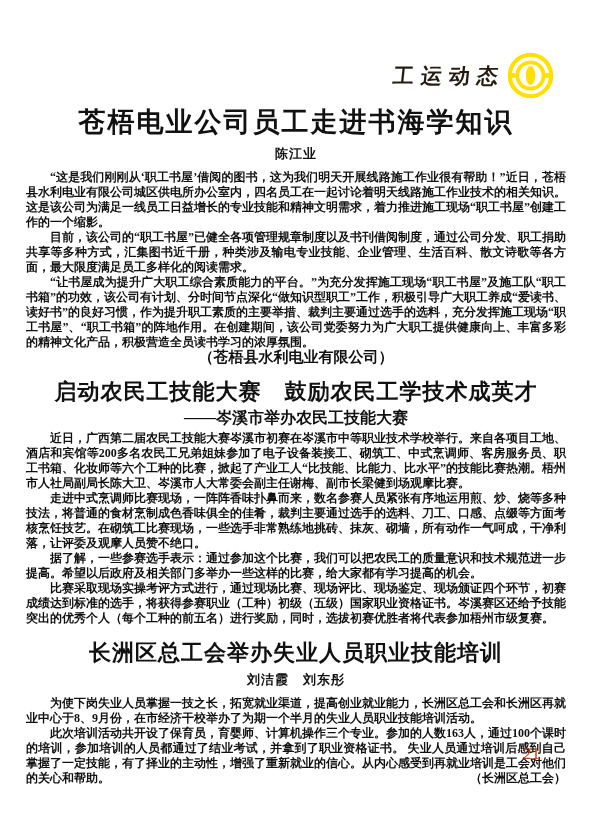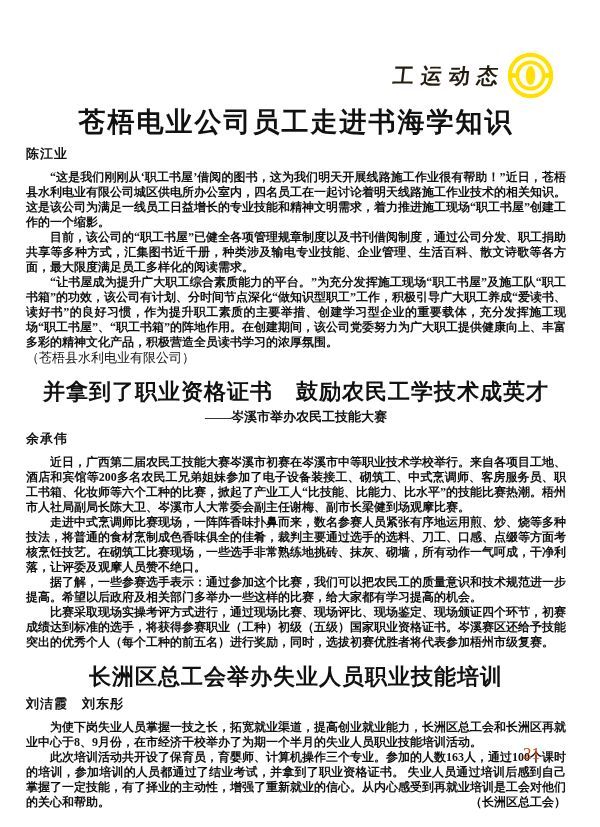--- a/index.html
+++ b/index.html
@@ -46,43 +46,43 @@
     font-weight:bold;
     font-size:22px;
     line-height:1.2;
     letter-spacing:1px;
     text-align:center;
     margin:14px 0 3px 0;
   }
   .subtitle{
     text-align:center;
     font-weight:bold;
-    font-size:13px;
+    font-size:16px;
     margin:2px 0 2px 0;
   }
   .author{
-    text-align:left;
+    text-align:center;
     font-weight:bold;
     font-size:13px;
     margin:4px 0 7px 0;
     letter-spacing:1px;
   }
   .body-p{
     font-size:12px;
     line-height:15px;
     font-weight:bold;
     text-align:justify;
     text-indent:2em;
     margin:0;
   }
   .attribution{
-    font-size:13px;
+    font-size:15px;
     line-height:15px;
-    font-weight:normal;
-    text-align:left;
+    font-weight:bold;
+    text-align:center;
     margin:0;
   }
   .attr-inline{
     float:right;
     font-weight:bold;
   }
   .page-number{
     position:absolute;
     top:744px;right:60px;
     font-size:17px;
@@ -108,28 +108,27 @@
     </span>
   </div>
 
   <div class="content">
 
     <section class="article">
       <h1 class="title-xl">苍梧电业公司员工走进书海学知识</h1>
       <div class="author">陈江业</div>
       <p class="body-p">“这是我们刚刚从‘职工书屋’借阅的图书，这为我们明天开展线路施工作业很有帮助！”近日，苍梧县水利电业有限公司城区供电所办公室内，四名员工在一起讨论着明天线路施工作业技术的相关知识。这是该公司为满足一线员工日益增长的专业技能和精神文明需求，着力推进施工现场“职工书屋”创建工作的一个缩影。</p>
       <p class="body-p">目前，该公司的“职工书屋”已健全各项管理规章制度以及书刊借阅制度，通过公司分发、职工捐助共享等多种方式，汇集图书近千册，种类涉及输电专业技能、企业管理、生活百科、散文诗歌等各方面，最大限度满足员工多样化的阅读需求。</p>
-      <p class="body-p">“让书屋成为提升广大职工综合素质能力的平台。”为充分发挥施工现场“职工书屋”及施工队“职工书箱”的功效，该公司有计划、分时间节点深化“做知识型职工”工作，积极引导广大职工养成“爱读书、读好书”的良好习惯，作为提升职工素质的主要举措、创建学习型企业的重要载体，充分发挥施工现场“职工书屋”、“职工书箱”的阵地作用。在创建期间，该公司党委努力为广大职工提供健康向上、丰富多彩的精神文化产品，积极营造全员读书学习的浓厚氛围。</p>
+      <p class="body-p">“让书屋成为提升广大职工综合素质能力的平台。”为充分发挥施工现场“职工书屋”及施工队“职工书箱”的功效，该公司有计划、分时间节点深化“做知识型职工”工作，积极引导广大职工养成“爱读书、读好书”的良好习惯，作为提升职工素质的主要举措、裁判主要通过选手的选料，充分发挥施工现场“职工书屋”、“职工书箱”的阵地作用。在创建期间，该公司党委努力为广大职工提供健康向上、丰富多彩的精神文化产品，积极营造全员读书学习的浓厚氛围。</p>
       <div class="attribution">（苍梧县水利电业有限公司）</div>
     </section>
 
     <section class="article">
-      <h2 class="title-lg">并拿到了职业资格证书　鼓励农民工学技术成英才</h2>
+      <h2 class="title-lg">启动农民工技能大赛　鼓励农民工学技术成英才</h2>
       <div class="subtitle">——岑溪市举办农民工技能大赛</div>
-      <div class="author">余承伟</div>
       <p class="body-p">近日，广西第二届农民工技能大赛岑溪市初赛在岑溪市中等职业技术学校举行。来自各项目工地、酒店和宾馆等200多名农民工兄弟姐妹参加了电子设备装接工、砌筑工、中式烹调师、客房服务员、职工书箱、化妆师等六个工种的比赛，掀起了产业工人“比技能、比能力、比水平”的技能比赛热潮。梧州市人社局副局长陈大卫、岑溪市人大常委会副主任谢梅、副市长梁健到场观摩比赛。</p>
       <p class="body-p">走进中式烹调师比赛现场，一阵阵香味扑鼻而来，数名参赛人员紧张有序地运用煎、炒、烧等多种技法，将普通的食材烹制成色香味俱全的佳肴，裁判主要通过选手的选料、刀工、口感、点缀等方面考核烹饪技艺。在砌筑工比赛现场，一些选手非常熟练地挑砖、抹灰、砌墙，所有动作一气呵成，干净利落，让评委及观摩人员赞不绝口。</p>
       <p class="body-p">据了解，一些参赛选手表示：通过参加这个比赛，我们可以把农民工的质量意识和技术规范进一步提高。希望以后政府及相关部门多举办一些这样的比赛，给大家都有学习提高的机会。</p>
       <p class="body-p">比赛采取现场实操考评方式进行，通过现场比赛、现场评比、现场鉴定、现场颁证四个环节，初赛成绩达到标准的选手，将获得参赛职业（工种）初级（五级）国家职业资格证书。岑溪赛区还给予技能突出的优秀个人（每个工种的前五名）进行奖励，同时，选拔初赛优胜者将代表参加梧州市级复赛。</p>
     </section>
 
     <section class="article">
       <h2 class="title-lg">长洲区总工会举办失业人员职业技能培训</h2>
       <div class="author">刘洁霞　刘东彤</div>
       <p class="body-p">为使下岗失业人员掌握一技之长，拓宽就业渠道，提高创业就业能力，长洲区总工会和长洲区再就业中心于8、9月份，在市经济干校举办了为期一个半月的失业人员职业技能培训活动。</p>

